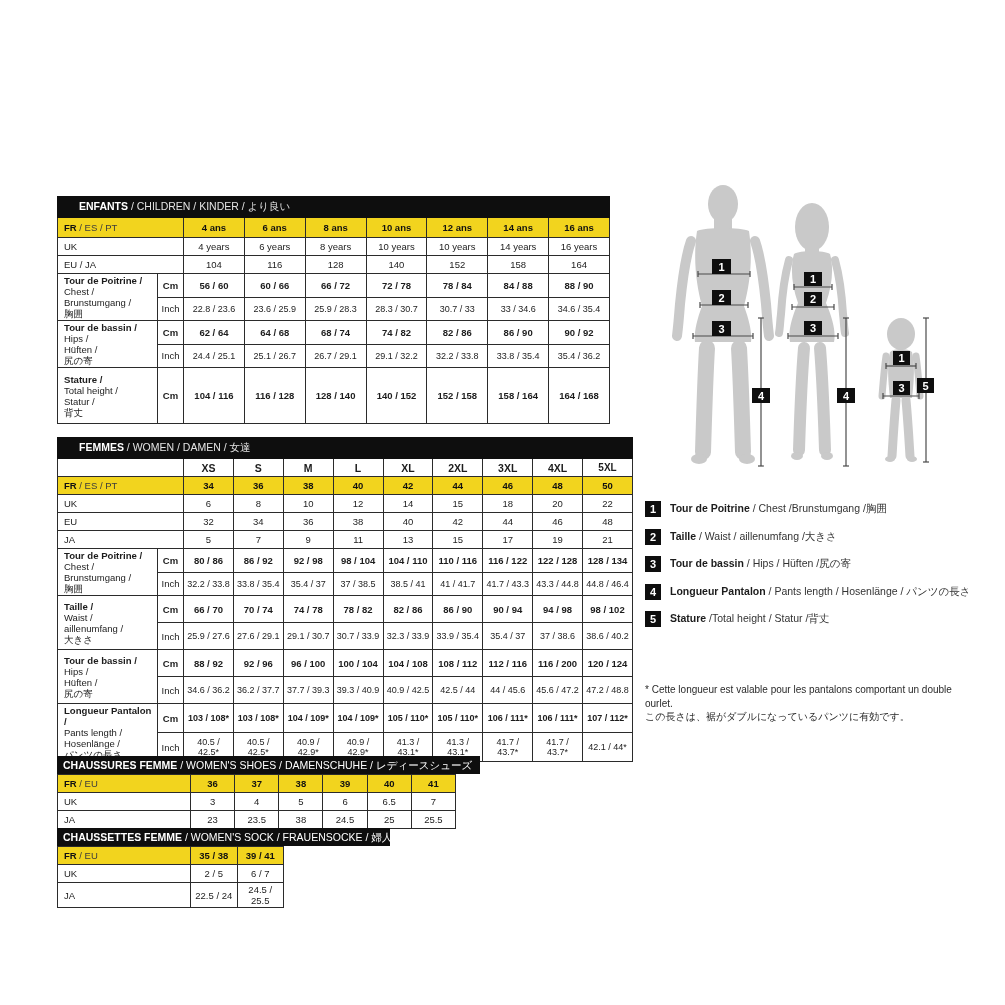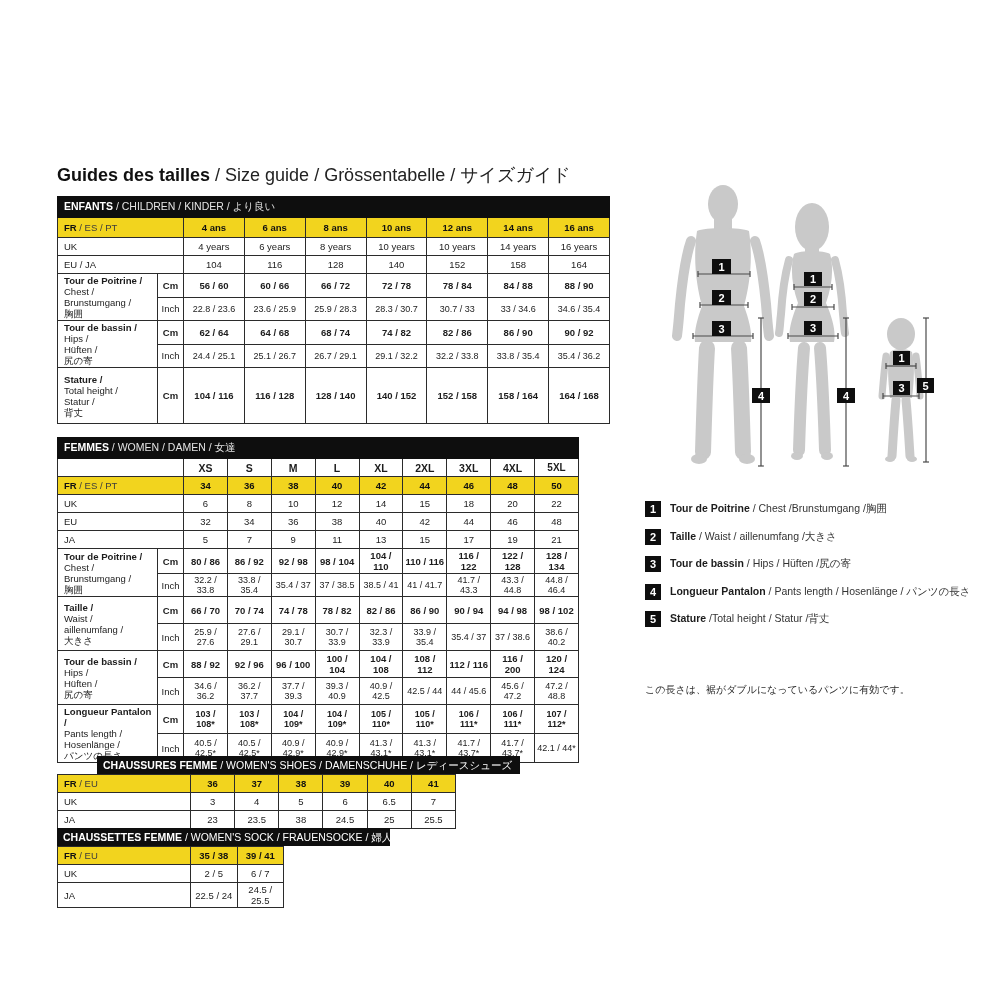--- a/index.html
+++ b/index.html
@@ -4,21 +4,21 @@
 <style>
   html,body{margin:0;padding:0;background:#fff;}
   .page{position:relative;width:1005px;height:1005px;background:#fff;
         font-family:"Liberation Sans",sans-serif;color:#1c1c1c;overflow:hidden;}
   .title{position:absolute;left:57px;top:163px;font-size:18px;color:#222;white-space:nowrap;}
   .title b{font-weight:bold;color:#111;}
   .tbl{position:absolute;border-collapse:collapse;table-layout:fixed;background:#fff;}
   .tbl td{border:1px solid #2b2b2b;font-size:9.5px;text-align:center;vertical-align:middle;
           padding:1px 2px;color:#1c1c1c;overflow:hidden;}
   .tbl tr.hdr td{background:#0e0e0e;border-color:#0e0e0e;color:#fff;text-align:left;
-          font-size:10.5px;font-weight:bold;padding:3px 6px;}
+          font-size:10.5px;font-weight:bold;padding:3px 21px;}
   .rest{font-weight:normal;}
   tr.hdr .rest{color:#e4e4e4;}
   .yrow td{background:#f2d41e;font-weight:bold;color:#111;}
   .yrow td.lbl .rest{font-weight:normal;color:#3c3c3c;}
   .lbl{text-align:left !important;padding-left:6px !important;}
   .b{font-weight:bold;}
   .unit{font-size:9px;padding:0 1px !important;}
   .mlabel{line-height:11px;font-size:9.3px;vertical-align:middle;}
   .mlabel b{font-size:9.6px;}
   .inchcell{color:#3a3a3a;font-size:9px !important;}
@@ -32,21 +32,20 @@
   .footnote{position:absolute;left:645px;top:683px;width:332px;font-size:10px;
         line-height:13.5px;color:#2a2a2a;}
   .footnote p{margin:0;}
   .figs{position:absolute;left:638px;top:183px;}
 </style>
 </head>
 <body>
 
 <div class="page">
 
-  <div class="title"><b>Guides des tailles</b><span> / Size guide / Grössentabelle / サイズガイド</span></div>
 
   <table class="tbl" style="left:57px;top:196px;width:553px;">
     <colgroup>
         <col style="width:100px">
         <col style="width:26px">
         <col span="7">
       </colgroup>
     <tbody>
         <tr class="hdr" style="height:20px;">
       <td colspan="9"><b>ENFANTS</b><span class="rest"> / CHILDREN / KINDER / より良い</span></td>
@@ -130,21 +129,21 @@
           <td class="b">116 / 128</td>
           <td class="b">128 / 140</td>
           <td class="b">140 / 152</td>
           <td class="b">152 / 158</td>
           <td class="b">158 / 164</td>
           <td class="b">164 / 168</td>
     </tr>
   </tbody>
     </table>
 
-  <table class="tbl" style="left:57px;top:437px;width:522px;">
+  <table class="tbl" style="left:57px;top:437px;width:576px;">
     <colgroup>
         <col style="width:100px">
         <col style="width:26px">
         <col span="9">
       </colgroup>
     <tbody>
         <tr class="hdr" style="height:18px;">
       <td colspan="11"><b>FEMMES</b><span class="rest"> / WOMEN  / DAMEN / 女達</span></td>
     </tr>
     <tr style="height:18px;">
@@ -303,21 +302,21 @@
           <td class="inchcell" style="font-size:8.6px;">40.9 / 42.9*</td>
           <td class="inchcell" style="font-size:8.6px;">41.3 / 43.1*</td>
           <td class="inchcell" style="font-size:8.6px;">41.3 / 43.1*</td>
           <td class="inchcell" style="font-size:8.6px;">41.7 / 43.7*</td>
           <td class="inchcell" style="font-size:8.6px;">41.7 / 43.7*</td>
           <td class="inchcell" style="font-size:8.6px;">42.1 / 44*</td>
     </tr>
   </tbody>
     </table>
 
-  <div class="bar" style="left:57px;top:756px;width:423px;margin-left:40px;"><b>CHAUSSURES FEMME</b><span class="rest"> / WOMEN'S SHOES / DAMENSCHUHE / レディースシューズ</span></div>
+  <div class="bar" style="left:57px;top:756px;width:423px;"><b>CHAUSSURES FEMME</b><span class="rest"> / WOMEN'S SHOES / DAMENSCHUHE / レディースシューズ</span></div>
   <table class="tbl" style="left:57px;top:774px;width:399px;">
     <colgroup>
         <col style="width:133px">
         <col span="6">
       </colgroup>
     <tbody>
         <tr class="yrow" style="height:18px;">
       <td class="lbl"><b>FR</b><span class="rest"> / EU</span></td>
       <td>36</td>
           <td>37</td>
@@ -507,16 +506,17 @@
       <span class="lnum">4</span>
       <span><b>Longueur Pantalon</b><span class="rest"> / Pants length / Hosenlänge / パンツの長さ</span></span>
     </div>
       <div class="litem">
       <span class="lnum">5</span>
       <span><b>Stature</b><span class="rest"> /Total height  / Statur /背丈</span></span>
     </div>
   </div>
 
   <div class="footnote">
+    <p>* Cette longueur est valable pour les pantalons comportant un double ourlet.</p>
     <p>この長さは、裾がダブルになっているパンツに有効です。</p>
   </div>
 
 </div>
 
 </body></html>

